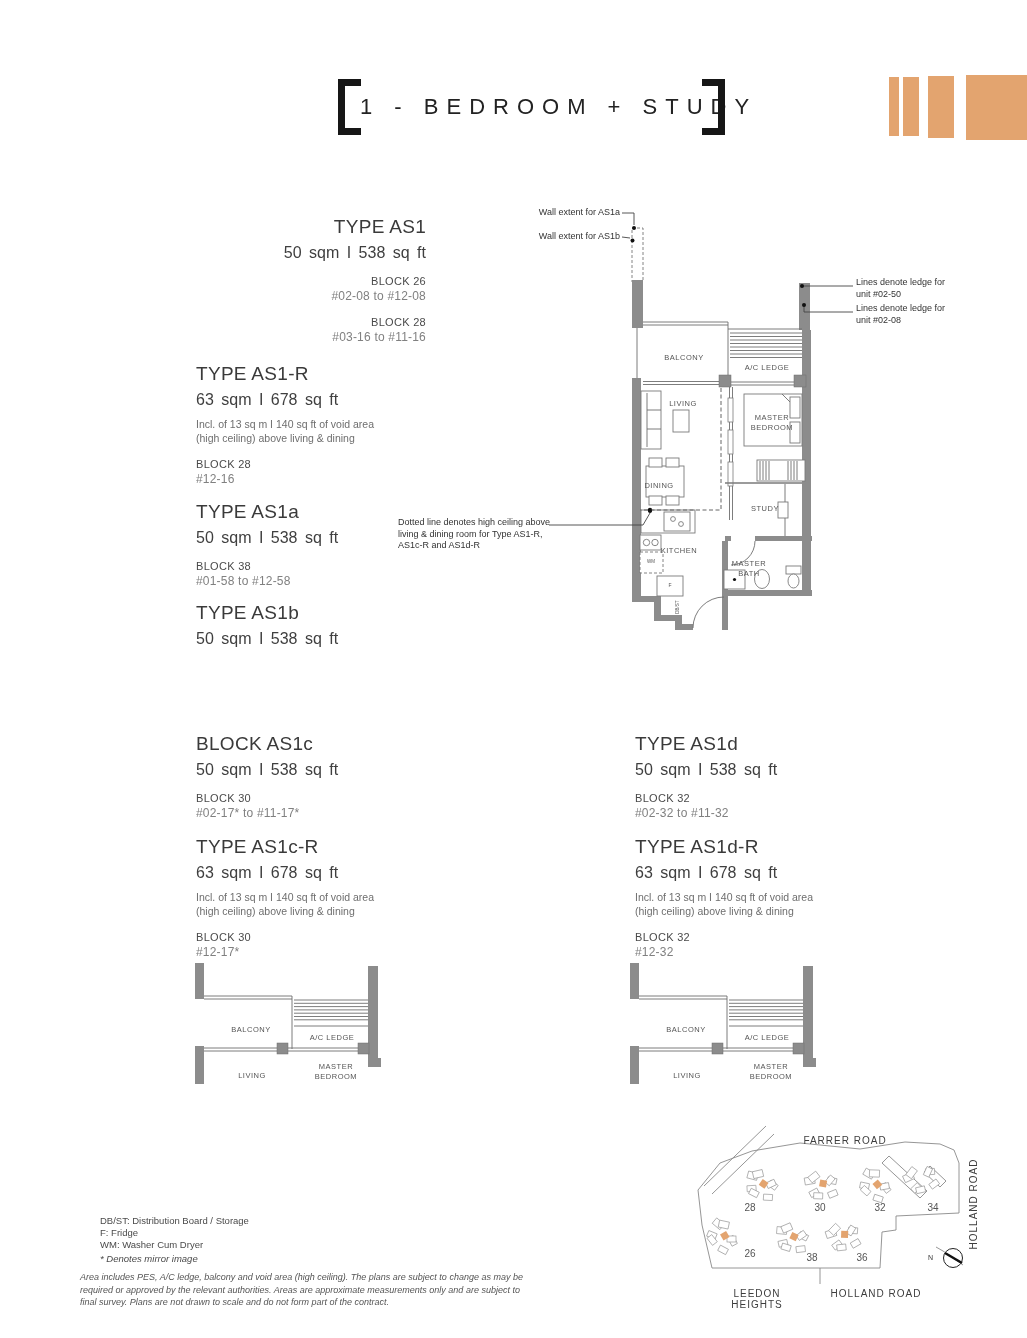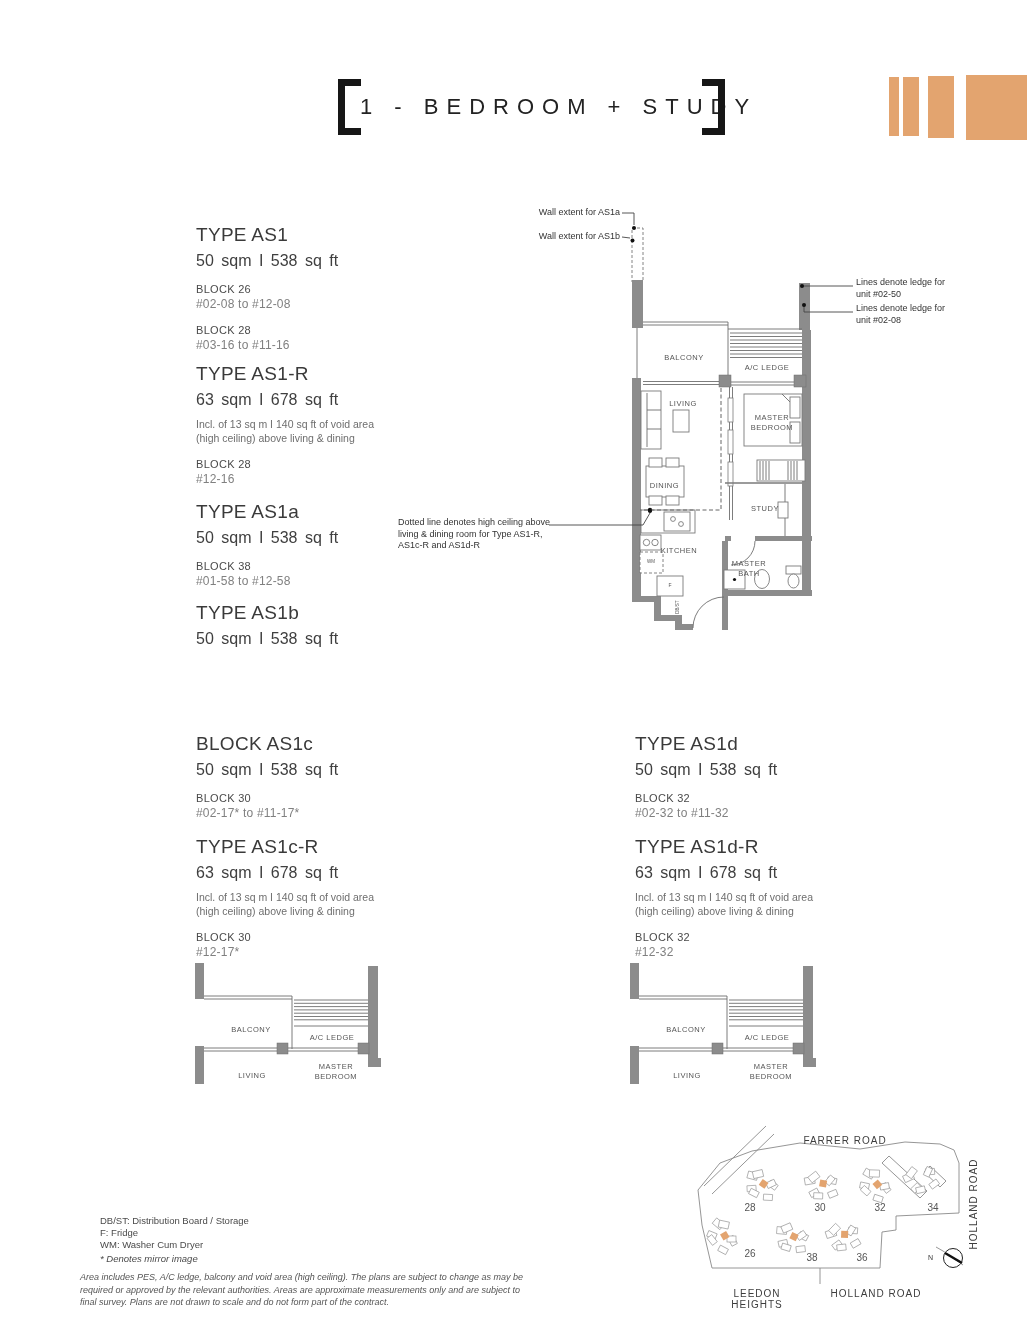--- a/index.html
+++ b/index.html
@@ -67,21 +67,21 @@
 
   <div class="bracket left abs" style="left:338px;top:79px;"></div>
   <div class="page-title" style="left:360px;top:94px;width:342px;">1 - BEDROOM + STUDY</div>
   <div class="bracket right abs" style="left:702px;top:79px;"></div>
 
   <div class="orange-block" style="left:889px;top:77px;width:10px;height:59px;"></div>
   <div class="orange-block" style="left:903px;top:77px;width:16px;height:59px;"></div>
   <div class="orange-block" style="left:928px;top:76px;width:26px;height:62px;"></div>
   <div class="orange-block" style="left:966px;top:75px;width:61px;height:65px;"></div>
 
-  <div class="unit-card" style="left:196px;top:224px;">
+  <div class="unit-card" style="left:196px;top:216px;text-align:right;">
     <div class="ut-name">TYPE AS1</div>
     <div class="ut-area">50 sqm I 538 sq ft</div>
     <div class="ut-block">
       <div class="ut-block-name">BLOCK 26</div>
       <div class="ut-block-units">#02-08 to #12-08</div>
     </div>
     <div class="ut-block">
       <div class="ut-block-name">BLOCK 28</div>
       <div class="ut-block-units">#03-16 to #11-16</div>
     </div>
@@ -421,21 +421,21 @@
 unit #02-08</div>
   <div class="anno" style="left:398px;top:517px;width:185px;">Dotted line denotes high ceiling above
 living &amp; dining room for Type AS1-R,
 AS1c-R and AS1d-R</div>
 
   <div class="room-label" style="left:654px;top:353px;width:60px;">BALCONY</div>
   <div class="room-label" style="left:737px;top:363px;width:60px;">A/C LEDGE</div>
   <div class="room-label" style="left:653px;top:399px;width:60px;">LIVING</div>
   <div class="room-label" style="left:742px;top:413px;width:60px;">MASTER
 BEDROOM</div>
-  <div class="room-label" style="left:639px;top:481px;width:40px;text-align:right;">DINING</div>
+  <div class="room-label" style="left:639px;top:481px;width:40px;">DINING</div>
   <div class="room-label" style="left:745px;top:504px;width:40px;">STUDY</div>
   <div class="room-label" style="left:659px;top:546px;width:40px;">KITCHEN</div>
   <div class="room-label" style="left:729px;top:559px;width:40px;">MASTER
 BATH</div>
   <div class="tiny-label rot90" style="left:675px;top:618px;width:22px;font-size:4.5px;">DB/ST</div>
   <div class="tiny-label" style="left:641px;top:559px;width:20px;font-size:4.5px;">WM</div>
   <div class="tiny-label" style="left:663px;top:582px;width:14px;">F</div>
 
   <div class="room-label" style="left:216px;top:1025px;width:70px;">BALCONY</div>
   <div class="room-label" style="left:297px;top:1033px;width:70px;">A/C LEDGE</div>

